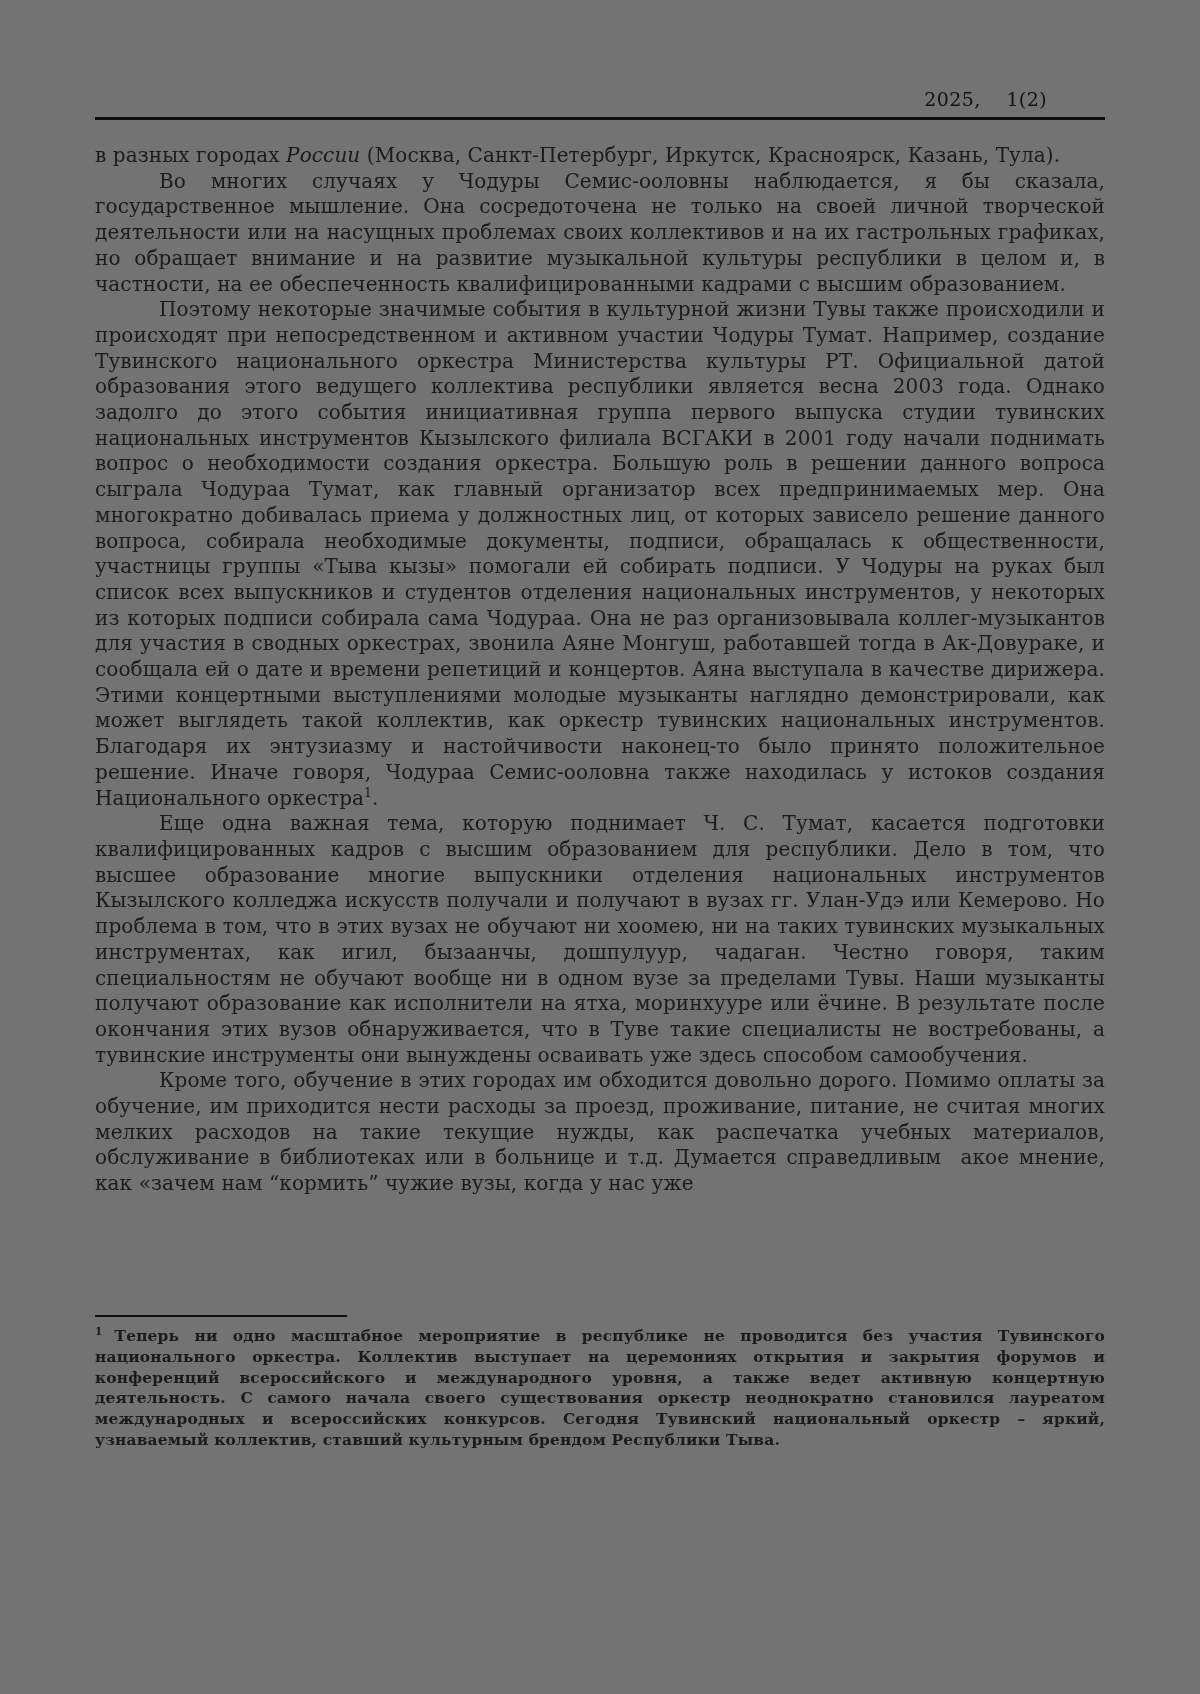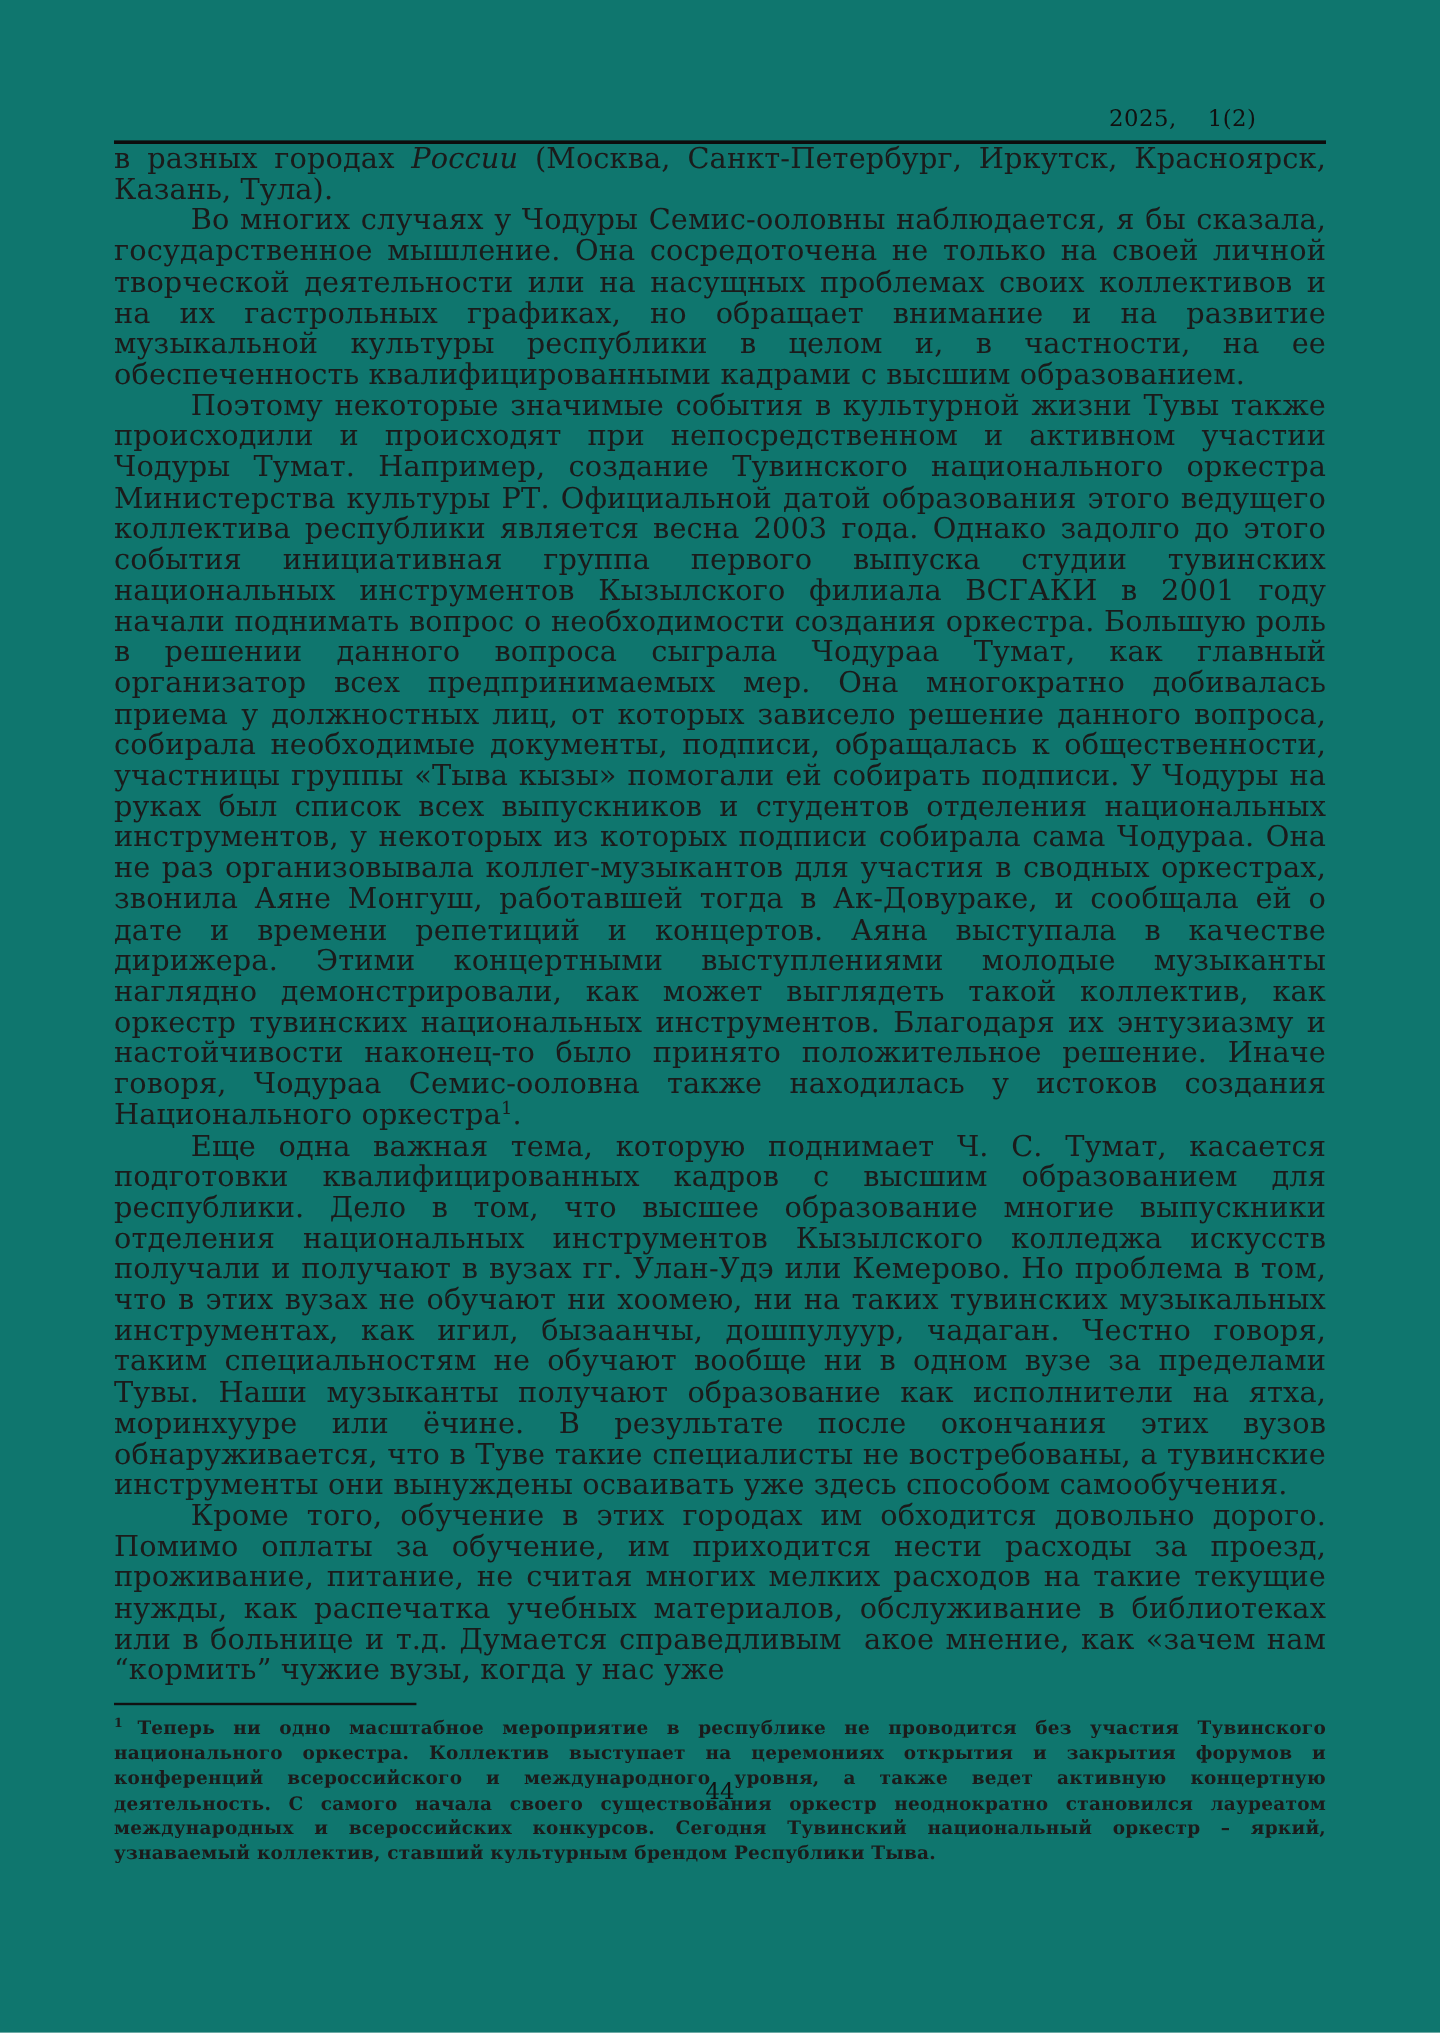--- a/index.html
+++ b/index.html
@@ -4,41 +4,42 @@
 <style>
   html, body {
     margin: 0;
     padding: 0;
     background: #ffffff;
   }
   .page {
     position: relative;
     width: 1200px;
     height: 1694px;
-    background: #0f766e;
+    background: #737373;
     box-sizing: border-box;
     padding: 88px 95px 0 95px;
     font-family: "DejaVu Serif", "Liberation Serif", serif;
     color: #1b1b1b;
     overflow: hidden;
   }
   .header-row {
     text-align: right;
     font-size: 19px;
     padding-right: 58px;
     letter-spacing: 0.4px;
     color: #111;
   }
   .header-rule {
     border: none;
     border-top: 3px solid #0d0d0d;
     margin: 7px 0 0 0;
   }
   .body-text {
-    font-size: 24px;
+    margin-top: 23px;
+    font-size: 20px;
     line-height: 25.7px;
     text-align: justify;
     letter-spacing: 0.1px;
     min-height: 1158px;
   }
   .body-text p {
     margin: 0;
     text-indent: 64px;
   }
   .body-text p.no-indent {
@@ -101,15 +102,14 @@
     <p>Еще одна важная тема, которую поднимает Ч. С. Тумат, касается подготовки квалифицированных кадров с высшим образованием для республики. Дело в том, что высшее образование многие выпускники отделения национальных инструментов Кызылского колледжа искусств получали и получают в вузах гг. Улан-Удэ или Кемерово. Но проблема в том, что в этих вузах не обучают ни хоомею, ни на таких тувинских музыкальных инструментах, как игил, бызаанчы, дошпулуур, чадаган. Честно говоря, таким специальностям не обучают вообще ни в одном вузе за пределами Тувы. Наши музыканты получают образование как исполнители на ятха, моринхууре или ёчине. В результате после окончания этих вузов обнаруживается, что в Туве такие специалисты не востребованы, а тувинские инструменты они вынуждены осваивать уже здесь способом самообучения.</p>
 
     <p>Кроме того, обучение в этих городах им обходится довольно дорого. Помимо оплаты за обучение, им приходится нести расходы за проезд, проживание, питание, не считая многих мелких расходов на такие текущие нужды, как распечатка учебных материалов, обслуживание в библиотеках или в больнице и т.д. Думается справедливым &nbsp;акое мнение, как «зачем нам “кормить” чужие вузы, когда у нас уже</p>
 
   </div>
 
   <hr class="footnote-sep">
 
   <div class="footnote"><sup class="fn-marker">1</sup><span>Теперь ни одно масштабное мероприятие в республике не проводится без участия Тувинского национального оркестра. Коллектив выступает на церемониях открытия и закрытия форумов и конференций всероссийского и международного уровня, а также ведет активную концертную деятельность. С самого начала своего существования оркестр неоднократно становился лауреатом международных и всероссийских конкурсов. Сегодня Тувинский национальный оркестр – яркий, узнаваемый коллектив, ставший культурным брендом Республики Тыва.</span></div>
 
-  <div class="page-number">44</div>
 
 </div>
 
 </body></html>

